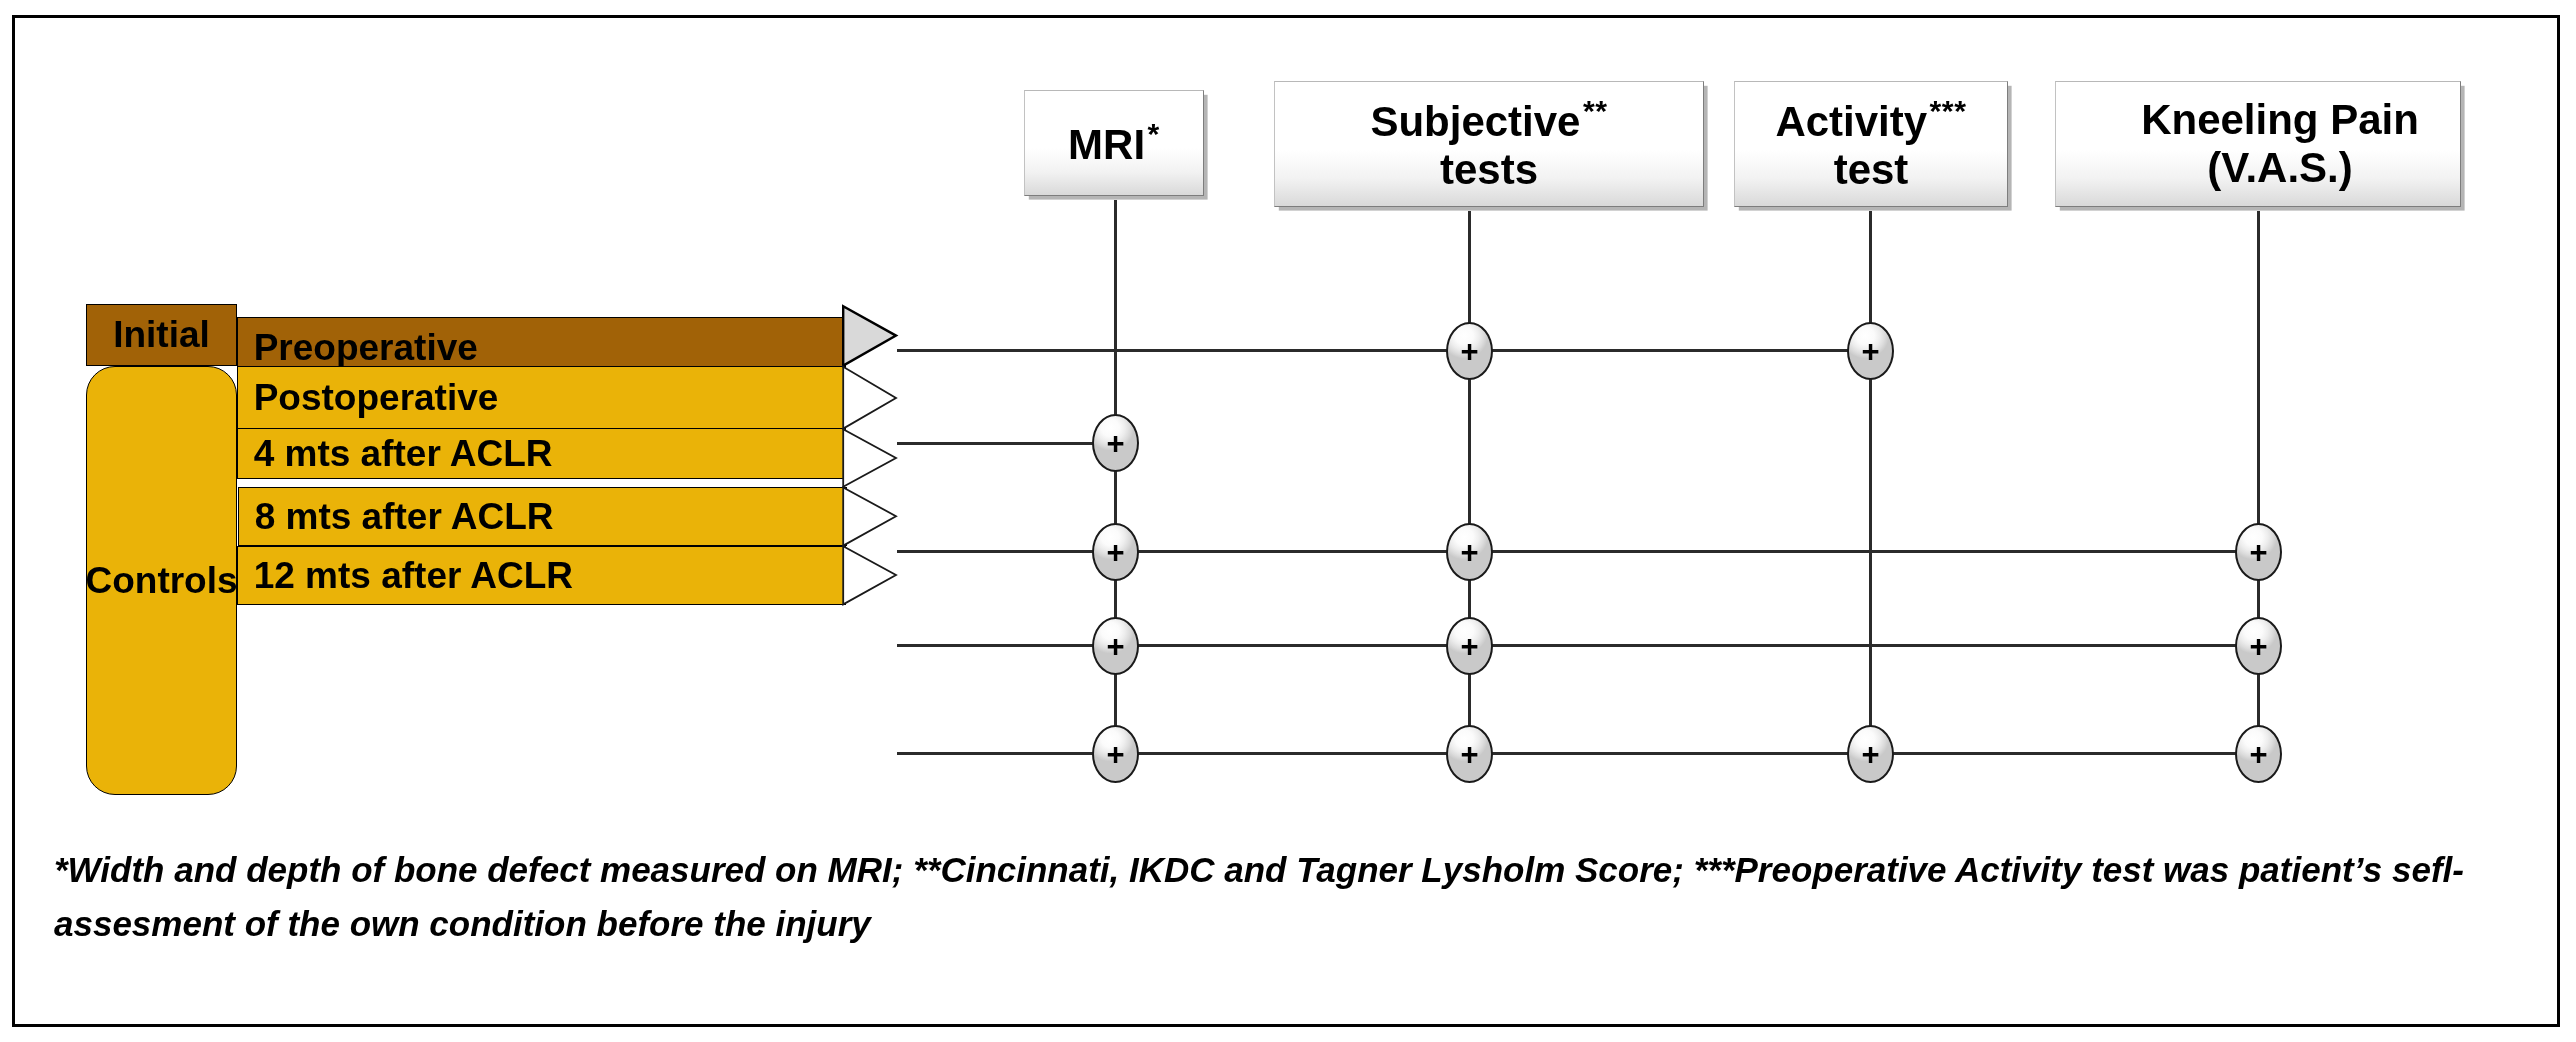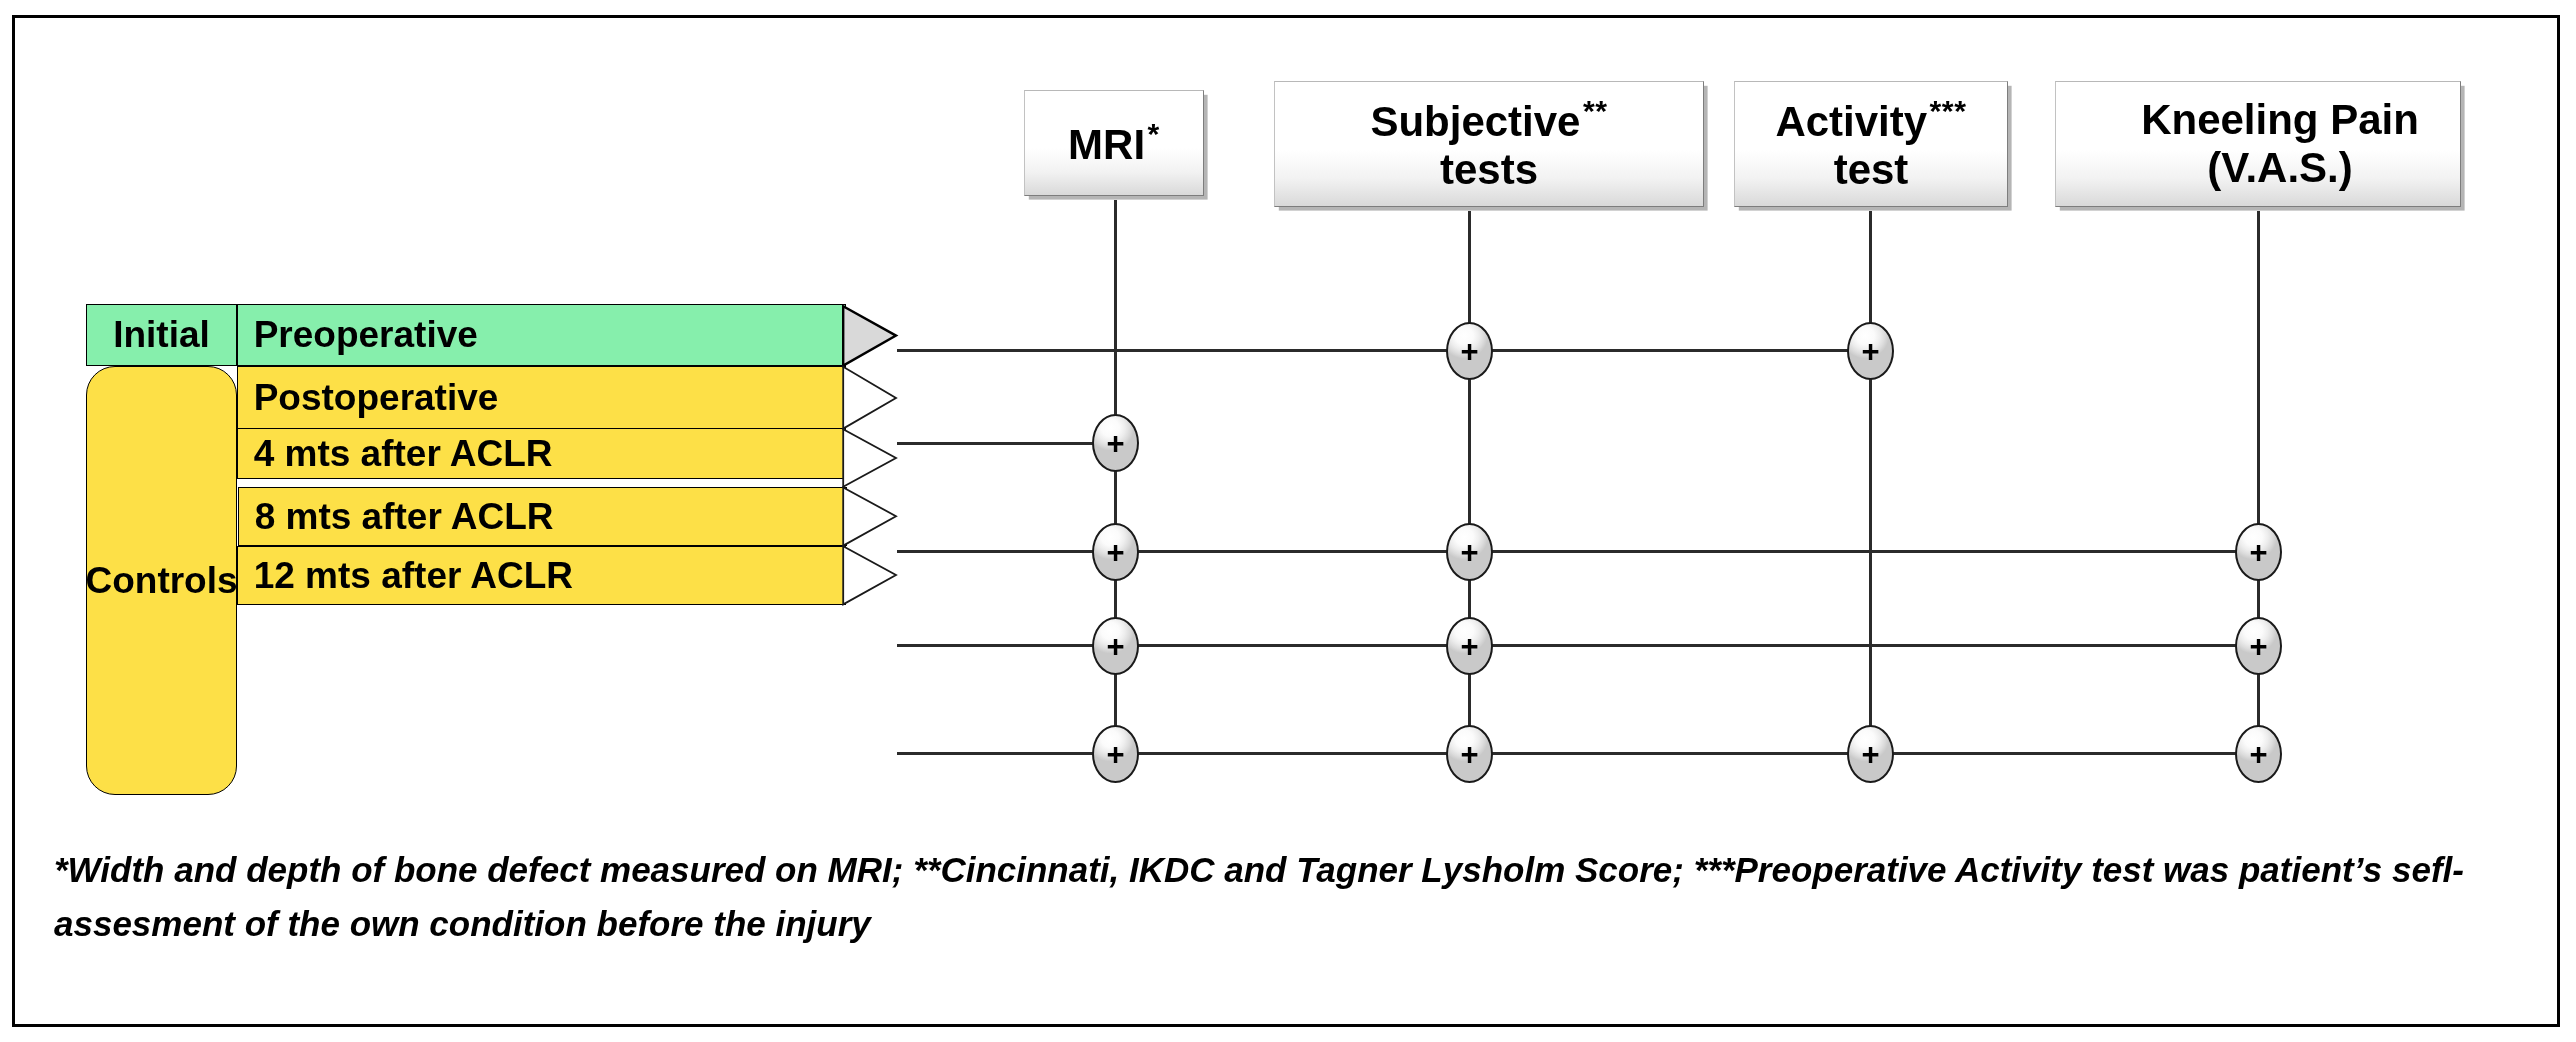--- a/index.html
+++ b/index.html
@@ -81,36 +81,36 @@
     top: 304px;
     width: 760px;
     height: 491px;
   }
   .tbl-cell {
     position: absolute;
     box-sizing: border-box;
     border: 1.8px solid #000000;
     display: flex;
     align-items: center;
-    background: #fde047;
+    background: #eab308;
     font-weight: bold;
     font-size: 37px;
     color: #000000;
   }
   .tbl-cell .cell-text { padding-left: 15.7px; }
   .tbl-cell.centered { justify-content: center; }
   .tbl-cell.centered .cell-text { padding-left: 0; }
-  .tbl-cell.shaded { background: #86efac; }
+  .tbl-cell.shaded { background: #a16207; }
 
   
   #cell-initial  { left: 0px;   top: 0px;   width: 151px; height: 62px; }
   #cell-controls { left: 0px;   top: 62px; width: 151px; height: 429px; border-radius: 29px; }
 
   
-  #cell-preop    { left: 151px; top: 0px;   width: 609px; height: 62px; }
+  #cell-preop    { left: 151px; top: 13px;   width: 609px; height: 62px; }
   #cell-postop   { left: 151px; top: 62px; width: 609px; height: 63px; }
   #cell-m4       { left: 151px; top: 124px; width: 609px; height: 51px;  }
   #cell-m8       { left: 152px; top: 183px; width: 609px; height: 59px;  }
   #cell-m12      { left: 151px; top: 242px; width: 609px; height: 59px;  }
 
   
   .node {
     position: absolute;
     width: 47px;
     height: 58px;

